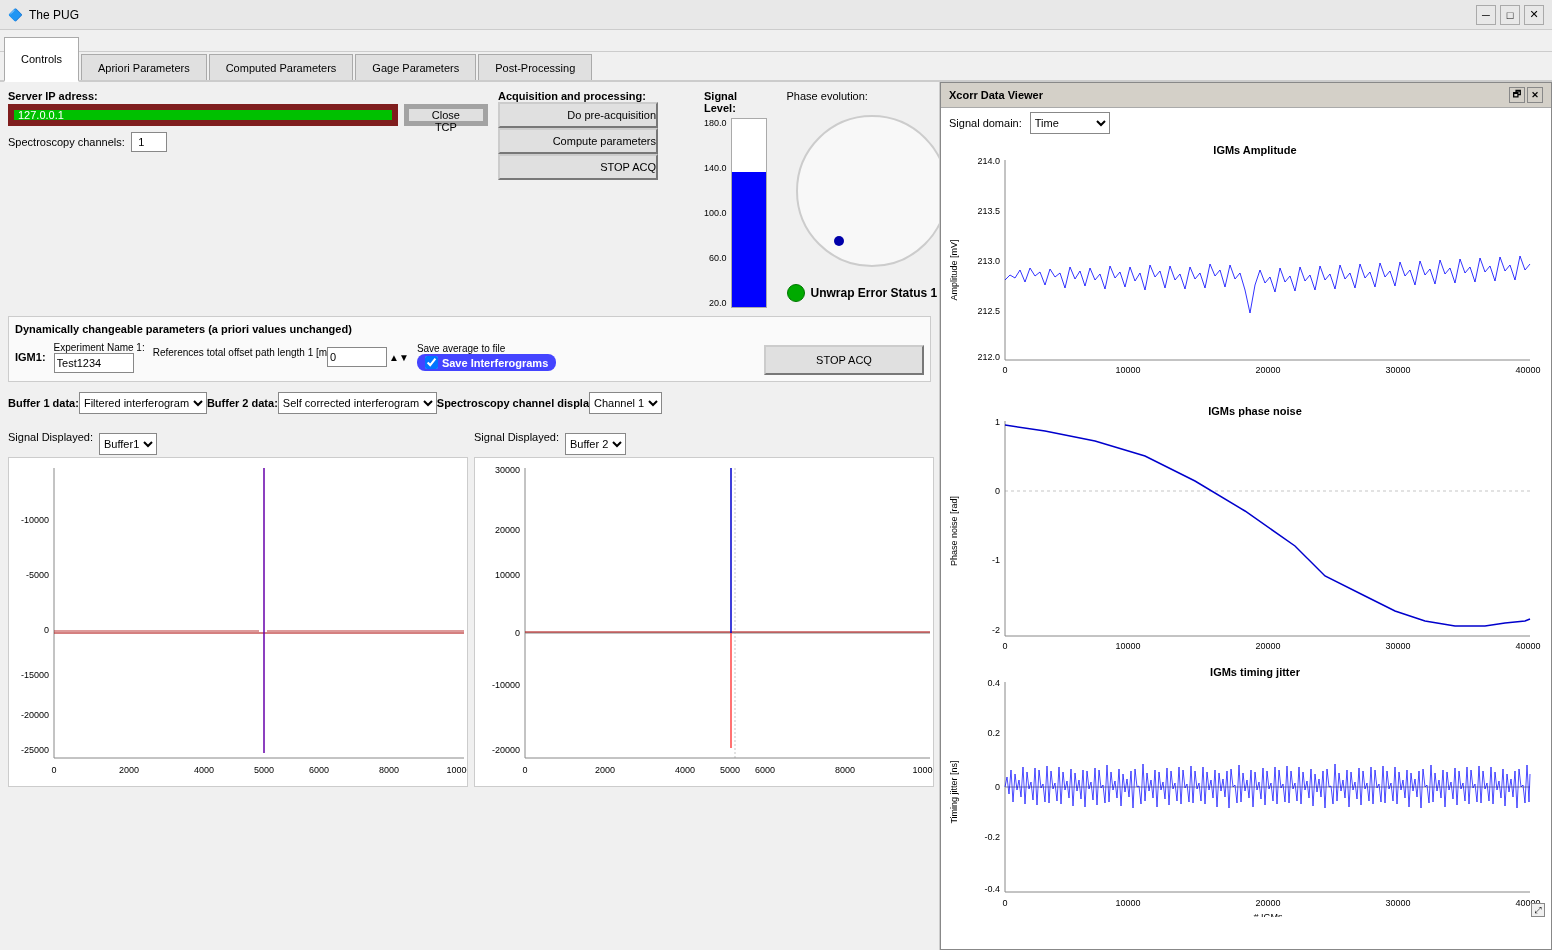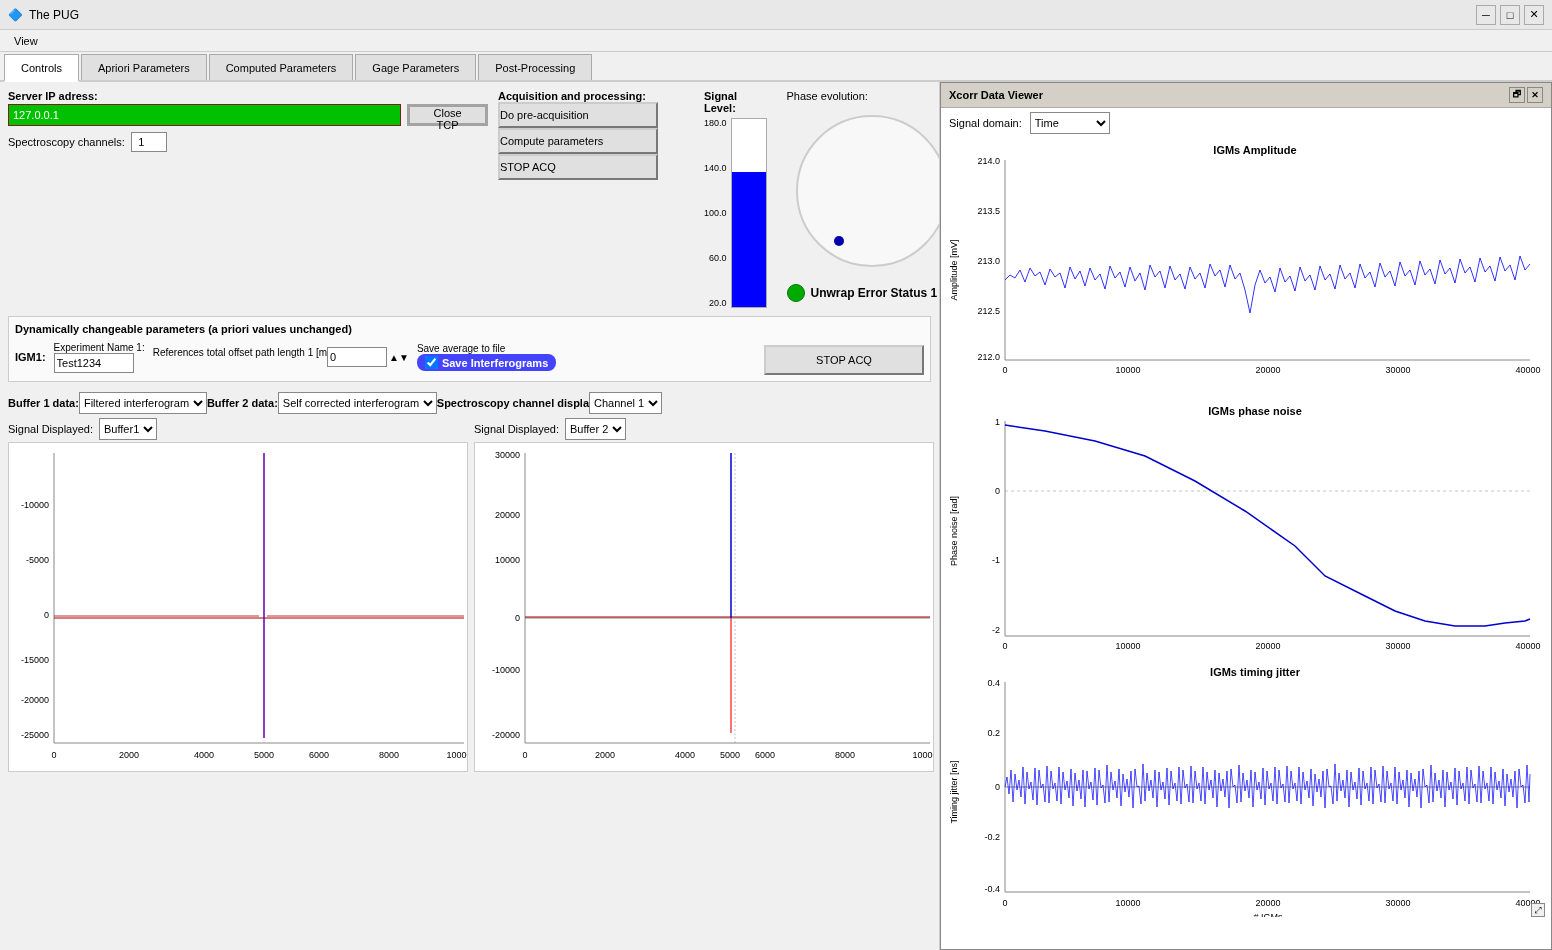--- a/index.html
+++ b/index.html
@@ -55,21 +55,21 @@
       margin-right: 2px;
       font-size: 11px;
       height: 26px;
       display: flex;
       align-items: center;
     }
     .tab.active {
       background: #fff;
       border-bottom: 2px solid #fff;
       margin-bottom: -2px;
-      height: 28px;
+      height: 45px;
     }
     .main-content {
       display: flex;
       height: calc(950px - 30px - 22px - 30px);
     }
     .left-panel {
       width: 940px;
       padding: 8px;
       border-right: 1px solid #ccc;
       overflow: hidden;
@@ -104,51 +104,51 @@
       margin-bottom: 8px;
     }
     .server-section { flex: 0 0 480px; }
     label { font-size: 11px; font-weight: bold; border-radius: 8px; }
     .server-ip-label { font-weight: bold; margin-bottom: 2px; }
     .ip-display {
       width: 410px;
       height: 22px;
       background: #00c000;
       color: #fff;
-      border: 1px solid #7f1d1d;
+      border: 6px solid #7f1d1d;
       padding: 3px 4px;
       font-size: 11px;
       display: flex;
       align-items: center;
     }
     .close-tcp-btn {
       height: 22px;
       padding: 0 12px;
-      border: 3px solid #a3a3a3;
+      border: 5px solid #a3a3a3;
       background: #e0e0e0;
       cursor: pointer;
       font-size: 11px;
     }
     .spectroscopy-row { display: flex; align-items: center; gap: 6px; margin-top: 6px; }
     .spinner-input {
       width: 36px;
       height: 20px;
       border: 1px solid #888;
       padding: 0 2px;
       font-size: 11px;
       text-align: center;
     }
     .acq-btn {
       width: 160px;
       height: 26px;
       border: 2px outset #ccc;
       background: #e0e0e0;
       cursor: pointer;
       font-size: 11px;
-      text-align: left;
+      text-align: right;
     }
     .signal-level-section { margin-left: 8px; }
     .phase-section { margin-left: 8px; }
     .unwrap-status {
       display: flex;
       align-items: center;
       gap: 6px;
       margin-top: 8px;
     }
     .status-led {
@@ -224,20 +224,21 @@
       display: flex;
       align-items: center;
       gap: 6px;
       margin-bottom: 2px;
     }
     .signal-disp-select {
       height: 22px;
       border: 1px solid #888;
       font-size: 11px;
       background: white;
+      margin-top: 15px;
     }
     
     .chart-svg { border: 1px solid #ccc; background: white; }
     .signal-domain-row {
       display: flex;
       align-items: center;
       gap: 8px;
       padding: 4px 8px;
     }
     .domain-select {

